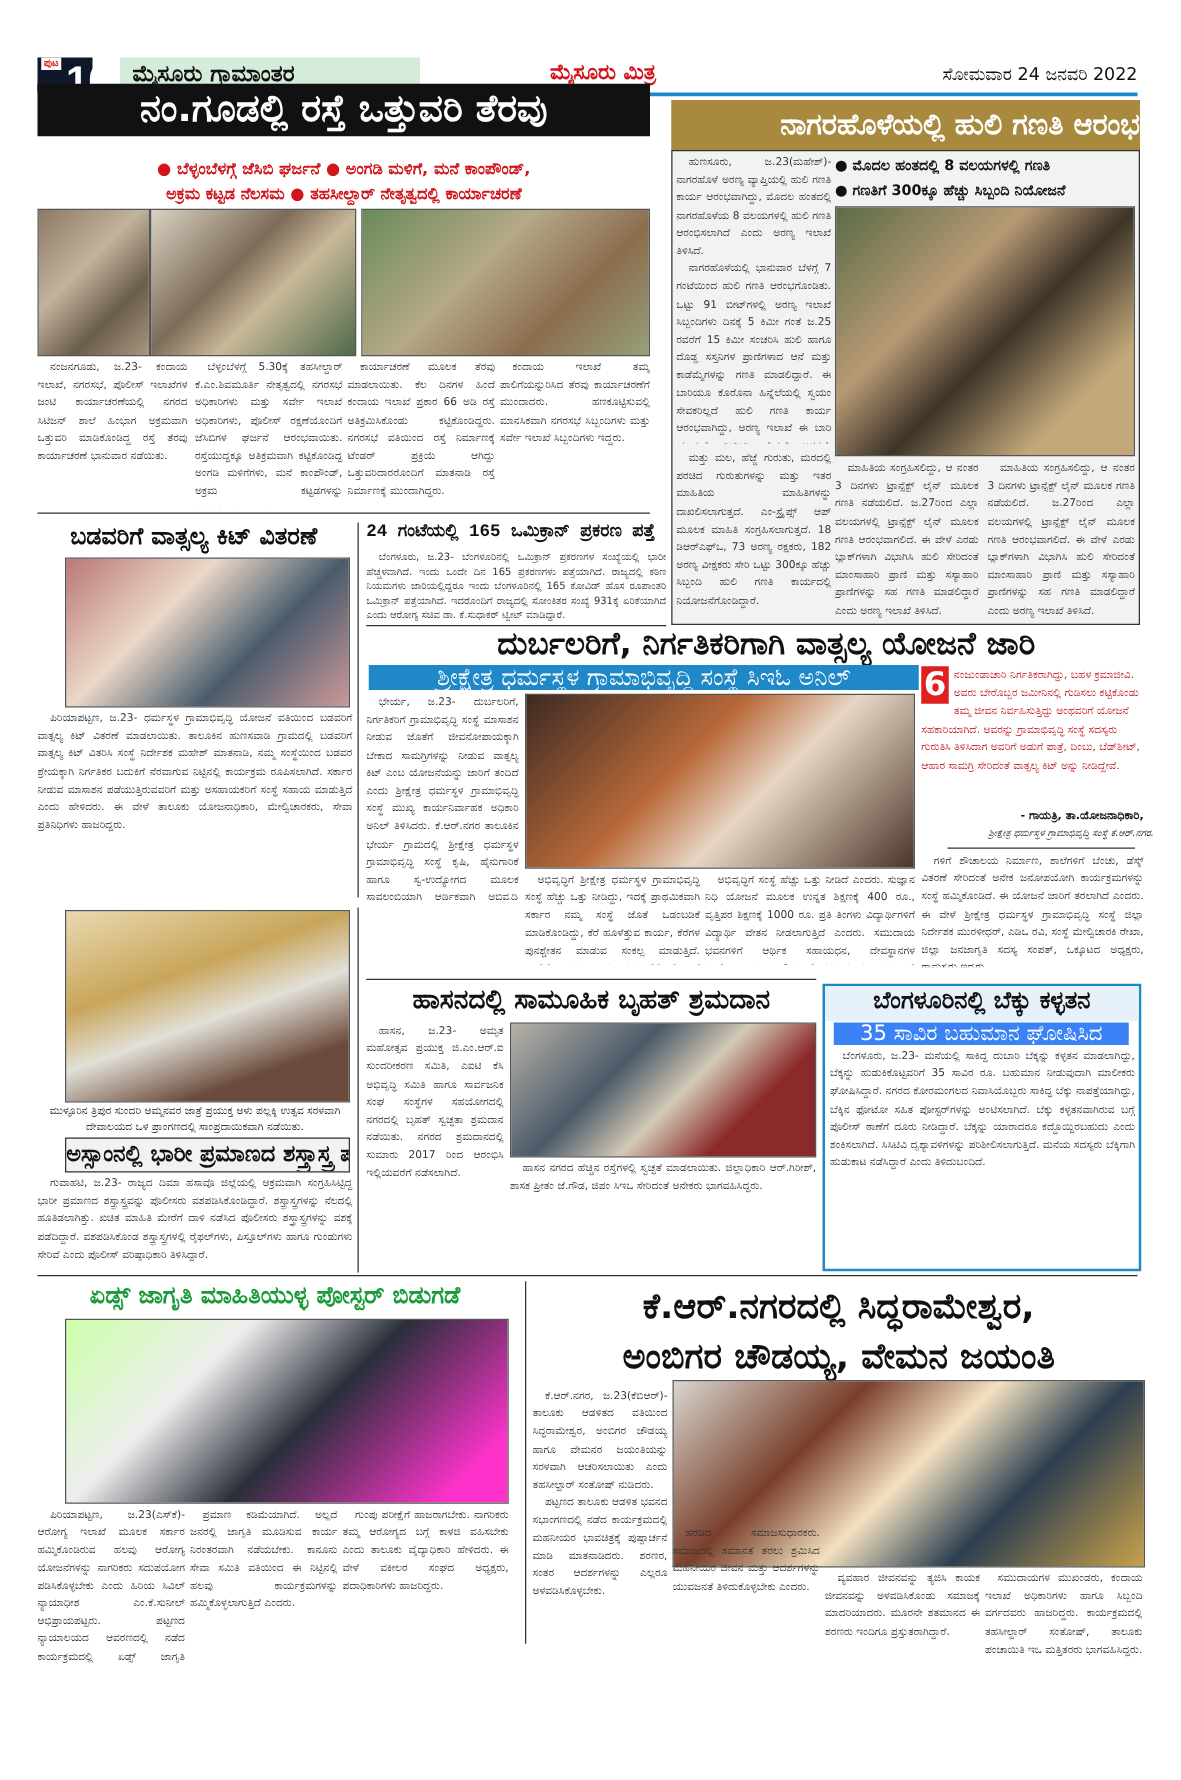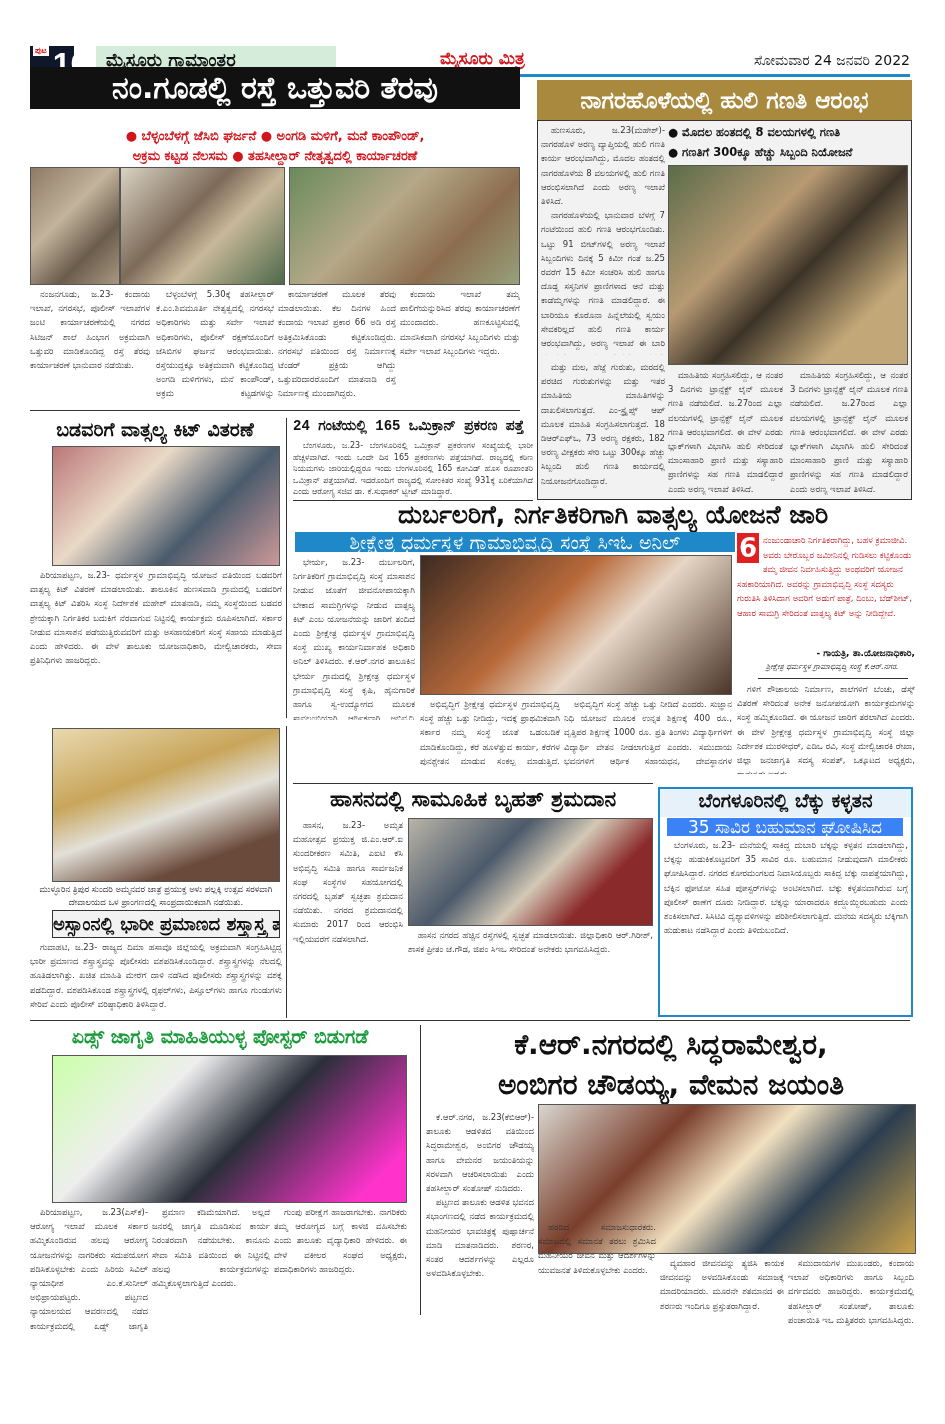--- a/index.html
+++ b/index.html
@@ -7,21 +7,21 @@
 .abs{position:absolute}
 .masthead{left:30px;top:46px;width:880px;height:28px}
 .pg-box{position:absolute;left:0;top:0;width:44px;height:28px;background:#0f172a;color:#fff;font-weight:bold;display:flex;align-items:flex-start}
 .pg-box .pre{font-size:8px;padding:0 2px;background:#fff;color:#e02020;margin-left:3px}
 .pg-box .num{font-size:32px;margin-left:4px;font-family:"Liberation Sans",sans-serif}
 .sect-name{position:absolute;left:66px;top:0;width:240px;height:28px;background:#d4ecd9;font-size:18px;padding-left:10px;line-height:28px;font-weight:bold;color:#111}
 .logo{position:absolute;left:410px;top:2px;font-size:17px;color:#d2141b;font-weight:bold}
 .date{position:absolute;right:0;top:6px;font-size:14px;color:#111}
 .blue-rule{position:absolute;left:306px;top:28px;width:574px;height:3px;background:#1e88c8}
 .headline-black{left:30px;top:67px;width:490px;height:42px;background:#111;color:#fff;font-size:30px;font-weight:bold;text-align:center;line-height:42px}
-.headline-gold{left:537px;top:80px;width:375px;height:40px;background:#a8893e;color:#fff;font-size:23px;font-weight:bold;text-align:center;line-height:40px}
+.headline-gold{left:537px;top:80px;width:375px;height:40px;background:#a8893e;color:#fff;font-size:23px;font-weight:bold;text-align:right;line-height:40px}
 .subline-red{color:#d2141b;font-size:13px;font-weight:bold;text-align:center}
 .photo{background:linear-gradient(135deg,#8d7a65,#c2b39c 40%,#6b5d4c 70%,#a89880);border:1px solid #555}
 .photo.green{background:linear-gradient(135deg,#6a8a5a,#b5a988 40%,#8b6d4e 70%,#97a07a)}
 .photo.crowd{background:linear-gradient(135deg,#b77,#ead9c7 35%,#4a5b6c 65%,#c99)}
 .photo.temple{background:linear-gradient(160deg,#e9d9b0,#c8a55a 35%,#e2e0d8 55%,#6a4a3a 80%)}
 .photo.dark{background:linear-gradient(135deg,#3d2a22,#b86a3a 40%,#e6d6c5 60%,#4a3528)}
 .photo.poster{background:linear-gradient(135deg,#cfa,#eee 30%,#2a2f3a 55%,#f3c 90%)}
 .body-text{font-size:8.5px;line-height:14.2px;color:#333;text-align:justify;overflow:hidden}
 .body-text p{text-indent:10px}
 .col-rule{background:#333;width:1px}
@@ -116,21 +116,21 @@
     <p>ಅಭಿವೃದ್ಧಿಗೆ ಶ್ರೀಕ್ಷೇತ್ರ ಧರ್ಮಸ್ಥಳ ಗ್ರಾಮಾಭಿವೃದ್ಧಿ ಸಂಸ್ಥೆ ಹೆಚ್ಚು ಒತ್ತು ನೀಡಿದ್ದು, ಇದಕ್ಕೆ ಪ್ರಾಥಮಿಕವಾಗಿ ಸರ್ಕಾರ ನಮ್ಮ ಸಂಸ್ಥೆ ಜೊತೆ ಒಡಂಬಡಿಕೆ ಮಾಡಿಕೊಂಡಿದ್ದು, ಕೆರೆ ಹೂಳೆತ್ತುವ ಕಾರ್ಯ, ಕೆರೆಗಳ ಪುನಶ್ಚೇತನ ಮಾಡುವ ಸಂಕಲ್ಪ ಮಾಡುತ್ತಿದೆ. ಹಾಗೆಯೇ ನಮ್ಮ ಊರು ನಮ್ಮ ಕೆರೆ ಯೋಜನೆ ಮೂಲಕ ಕೆರೆಗಳ ಅಭಿವೃದ್ಧಿ ಮಾಡಲಾಗುತ್ತಿದೆ.</p>
   </div>
 <div class="abs body-text" style="left:564px;top:697px;width:168px;height:75px">
     <p>ಅಭಿವೃದ್ಧಿಗೆ ಸಂಸ್ಥೆ ಹೆಚ್ಚು ಒತ್ತು ನೀಡಿದೆ ಎಂದರು. ಸುಜ್ಞಾನ ನಿಧಿ ಯೋಜನೆ ಮೂಲಕ ಉನ್ನತ ಶಿಕ್ಷಣಕ್ಕೆ 400 ರೂ., ವೃತ್ತಿಪರ ಶಿಕ್ಷಣಕ್ಕೆ 1000 ರೂ. ಪ್ರತಿ ತಿಂಗಳು ವಿದ್ಯಾರ್ಥಿಗಳಿಗೆ ವಿದ್ಯಾರ್ಥಿ ವೇತನ ನೀಡಲಾಗುತ್ತಿದೆ ಎಂದರು. ಸಮುದಾಯ ಭವನಗಳಿಗೆ ಆರ್ಥಿಕ ಸಹಾಯಧನ, ದೇವಸ್ಥಾನಗಳ ಜೀರ್ಣೋದ್ಧಾರ, ಹಾಲಿನ ಡೈರಿಗಳ ಕಟ್ಟಡ ನಿರ್ಮಾಣಕ್ಕೆ ಸಹಾಯಧನ, ಶಿಕ್ಷಣ ಸಂಸ್ಥೆಗಳಿಗೆ ಸಹಾಯಧನ ನೀಡಲಾಗುತ್ತಿದೆ.</p>
   </div>
 <div class="abs quote-box" style="left:737px;top:533px;width:178px;height:115px">
   <span class="big6">6</span>
   <span>ನಂಜುಂಡಾಚಾರಿ ನಿರ್ಗತಿಕರಾಗಿದ್ದು, ಬಹಳ ಕ್ರಮಾಜೀವಿ. ಅವರು ಬೇರೊಬ್ಬರ ಜಮೀನಿನಲ್ಲಿ ಗುಡಿಸಲು ಕಟ್ಟಿಕೊಂಡು ತಮ್ಮ ಜೀವನ ನಿರ್ವಹಿಸುತ್ತಿದ್ದು ಅಂಥವರಿಗೆ ಯೋಜನೆ ಸಹಕಾರಿಯಾಗಿದೆ. ಅವರನ್ನು ಗ್ರಾಮಾಭಿವೃದ್ಧಿ ಸಂಸ್ಥೆ ಸದಸ್ಯರು ಗುರುತಿಸಿ ತಿಳಿಸಿದಾಗ ಅವರಿಗೆ ಅಡುಗೆ ಪಾತ್ರೆ, ದಿಂಬು, ಬೆಡ್‌ಶೀಟ್, ಆಹಾರ ಸಾಮಗ್ರಿ ಸೇರಿದಂತೆ ವಾತ್ಸಲ್ಯ ಕಿಟ್ ಅನ್ನು ನೀಡಿದ್ದೇವೆ.</span>
 </div>
 <div class="abs" style="left:737px;top:648px;width:178px;font-size:9px;color:#111;font-weight:bold;text-align:right">- ಗಾಯತ್ರಿ, ತಾ.ಯೋಜನಾಧಿಕಾರಿ,</div>
-<div class="abs" style="left:766px;top:662px;width:178px;font-size:7.5px;color:#111;font-style:italic;">ಶ್ರೀಕ್ಷೇತ್ರ ಧರ್ಮಸ್ಥಳ ಗ್ರಾಮಾಭಿವೃದ್ಧಿ ಸಂಸ್ಥೆ ಕೆ.ಆರ್.ನಗರ.</div>
+<div class="abs" style="left:745px;top:662px;width:178px;font-size:7.5px;color:#111;font-style:italic;text-align:right">ಶ್ರೀಕ್ಷೇತ್ರ ಧರ್ಮಸ್ಥಳ ಗ್ರಾಮಾಭಿವೃದ್ಧಿ ಸಂಸ್ಥೆ ಕೆ.ಆರ್.ನಗರ.</div>
 <div class="abs hr" style="left:758px;top:678px;width:150px"></div>
 <div class="abs body-text" style="left:737px;top:682px;width:178px;height:92px">
     <p>ಗಳಿಗೆ ಶೌಚಾಲಯ ನಿರ್ಮಾಣ, ಶಾಲೆಗಳಿಗೆ ಬೆಂಚು, ಡೆಸ್ಕ್ ವಿತರಣೆ ಸೇರಿದಂತೆ ಅನೇಕ ಜನೋಪಯೋಗಿ ಕಾರ್ಯಕ್ರಮಗಳನ್ನು ಸಂಸ್ಥೆ ಹಮ್ಮಿಕೊಂಡಿದೆ. ಈ ಯೋಜನೆ ಜಾರಿಗೆ ತರಲಾಗಿದೆ ಎಂದರು. ಈ ವೇಳೆ ಶ್ರೀಕ್ಷೇತ್ರ ಧರ್ಮಸ್ಥಳ ಗ್ರಾಮಾಭಿವೃದ್ಧಿ ಸಂಸ್ಥೆ ಜಿಲ್ಲಾ ನಿರ್ದೇಶಕ ಮುರಳೀಧರ್, ಎಡಿಒ ರವಿ, ಸಂಸ್ಥೆ ಮೇಲ್ವಿಚಾರಕಿ ರೇಖಾ, ಜಿಲ್ಲಾ ಜನಜಾಗೃತಿ ಸದಸ್ಯ ಸಂಪತ್, ಒಕ್ಕೂಟದ ಅಧ್ಯಕ್ಷರು, ಗ್ರಾಮಸ್ಥರು ಇದ್ದರು.</p>
   </div>
 
 <div class="abs photo temple" style="left:52px;top:728px;width:228px;height:154px"></div>
 <div class="abs caption" style="left:30px;top:883px;width:252px">ಮುಳ್ಳೂರಿನ ತ್ರಿಪುರ ಸುಂದರಿ ಅಮ್ಮನವರ ಜಾತ್ರೆ ಪ್ರಯುಕ್ತ ಅಳು ಪಲ್ಲಕ್ಕಿ ಉತ್ಸವ ಸರಳವಾಗಿ ದೇವಾಲಯದ ಒಳ ಪ್ರಾಂಗಣದಲ್ಲಿ ಸಾಂಪ್ರದಾಯಿಕವಾಗಿ ನಡೆಯಿತು.</div>
 
 <div class="abs boxed tint h2" style="left:52px;top:910px;width:228px;height:28px;font-size:18px;line-height:26px">ಅಸ್ಸಾಂನಲ್ಲಿ ಭಾರೀ ಪ್ರಮಾಣದ ಶಸ್ತ್ರಾಸ್ತ್ರ ಪತ್ತೆ</div>
 <div class="abs body-text" style="left:30px;top:940px;width:252px;height:78px">

